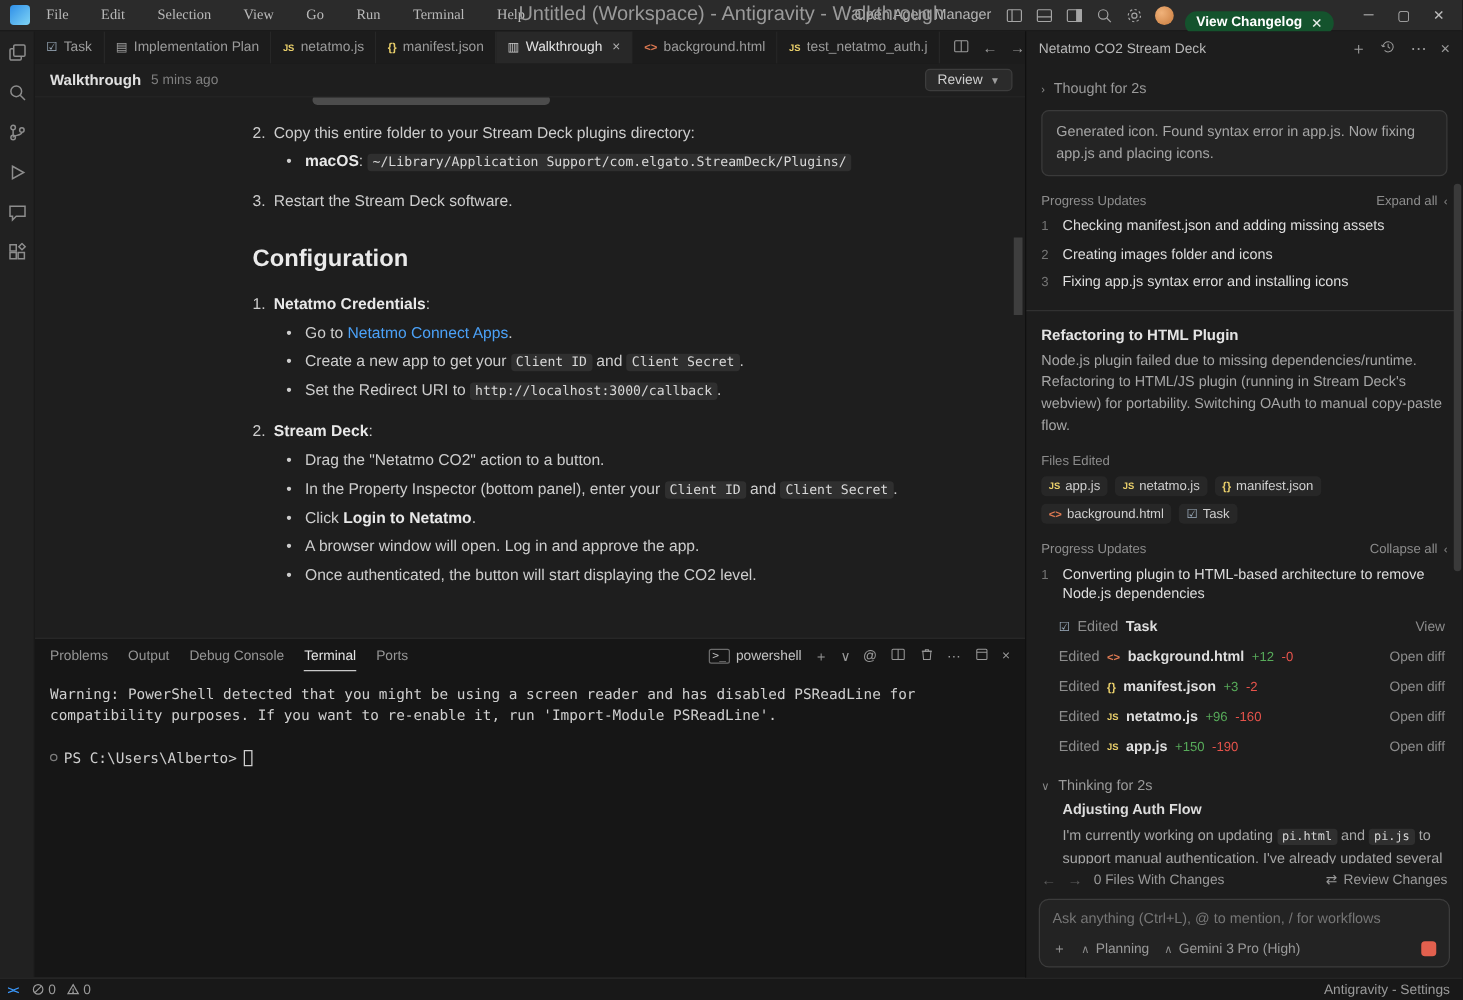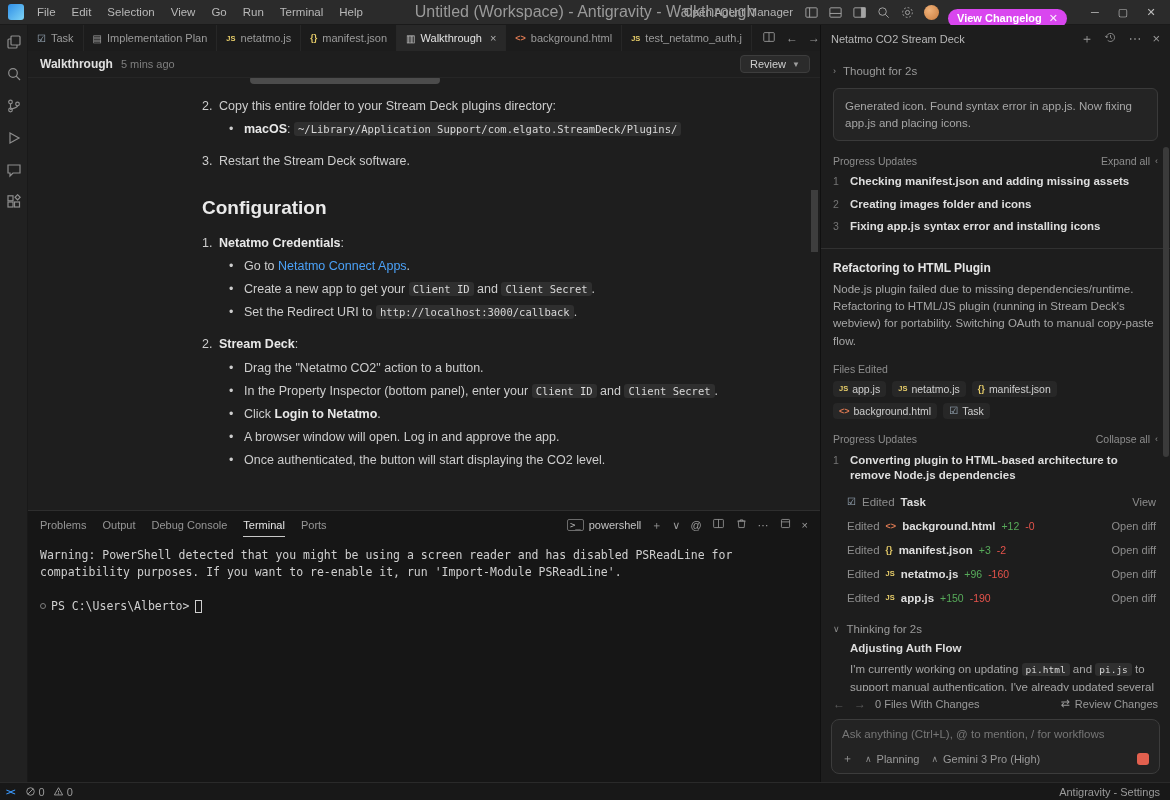--- a/index.html
+++ b/index.html
@@ -3,28 +3,28 @@
 <meta charset="utf-8">
 <style>
   * { margin:0; padding:0; box-sizing:border-box; }
   html,body { width:1170px; height:800px; overflow:hidden; background:#111; }
   body { font-family:"Liberation Sans", sans-serif; font-size:12px; color:#cfcfcf; }
   .app { width:1170px; height:800px; display:flex; flex-direction:column; background:#1e1e1e; }
 
   
   .titlebar { height:25px; flex:none; background:#2b2b2b; display:flex; align-items:center; padding:0 6px; position:relative; border-bottom:1px solid #1a1a1a; }
   .logo { width:16px; height:16px; margin:0 6px 0 2px; border-radius:3px; background:linear-gradient(135deg,#2f8fe8,#7fd4f5); flex:none; }
-  .menus { display:flex; gap:2px; }
+  .menus { display:flex; gap:12px;font-family:Liberation Serif, serif; }
   .menu-item { color:#b9b9b9; font-size:11.5px; padding:2px 7px; border-radius:4px; cursor:default; }
   .win-title { position:absolute; left:50%; transform:translateX(-50%); color:#9a9a9a; font-size:16px; white-space:nowrap; }
   .tb-right { margin-left:auto; display:flex; align-items:center; gap:9px; }
   .tb-label { color:#b5b5b5; font-size:11.5px; margin-right:2px; }
   .tb-icon { width:15px; height:15px; display:flex; align-items:center; justify-content:center; color:#a5a5a5; }
   .avatar { width:15px; height:15px; border-radius:50%; background:radial-gradient(circle at 35% 35%, #f0b27a, #c97b3d); }
-  .changelog-btn { background:#d946ef; color:#fff; font-size:11px; font-weight:700; border-radius:10px; padding:3px 9px; display:flex; align-items:center; gap:7px;margin-top:12px; }
+  .changelog-btn { background:#14532d; color:#fff; font-size:11px; font-weight:700; border-radius:10px; padding:3px 9px; display:flex; align-items:center; gap:7px;margin-top:12px; }
   .changelog-x { font-weight:400; opacity:.9; }
   .win-controls { display:flex; gap:2px; margin-left:6px; }
   .win-btn { width:26px; height:20px; display:flex; align-items:center; justify-content:center; color:#bdbdbd; font-size:11px; }
 
   
   .main { flex:1; display:flex; min-height:0; }
 
   
   .activitybar { width:28px; flex:none; background:#212121; border-right:1px solid #191919; display:flex; flex-direction:column; align-items:center; padding-top:8px; gap:14px; }
   .ab-icon { width:18px; height:18px; color:#8d8d8d; display:flex; align-items:center; justify-content:center; }
@@ -90,21 +90,21 @@
 
   .thought-row { display:flex; align-items:center; gap:7px; color:#9a9a9a; margin:9px 0 11px; font-size:11.5px; }
   .chev { font-size:9px; color:#8b8b8b; }
   .agent-card { border:1px solid #3a3a3a; background:#242424; border-radius:6px; padding:9px 11px; }
   .card-title { color:#e4e4e4; font-weight:700; font-size:12px; margin-bottom:5px; }
   .card-body { color:#a6a6a6; line-height:1.45; }
   .sec-head { display:flex; align-items:center; margin:14px 0 6px; color:#8d8d8d; font-size:10.5px; }
   .sec-action { margin-left:auto; display:flex; gap:5px; align-items:center; color:#8d8d8d; }
   .p-item { display:flex; gap:9px; margin:7px 0; }
   .p-num { color:#757575; font-size:10.5px; width:8px; flex:none; padding-top:1px; }
-  .p-text { color:#dedede; font-weight:700; font-size:11.5px; line-height:1.35; }
+  .p-text { color:#dedede; font-weight:400; font-size:11.5px; line-height:1.35; }
   .divider { border-top:1px solid #313131; margin:13px -12px 12px; }
   .ref-title { color:#e4e4e4; font-weight:700; font-size:12px; margin-bottom:6px; }
   .ref-body { color:#a6a6a6; line-height:1.5; }
   .files-label { color:#8d8d8d; font-size:10.5px; margin:13px 0 6px; }
   .chips { display:flex; flex-wrap:wrap; gap:6px; }
   .chip { display:flex; align-items:center; gap:4px; background:#272727; border-radius:4px; padding:2px 6px; font-size:10.5px; color:#cfcfcf; }
 
   .ficon { display:inline-flex; font-weight:700; }
   .ficon.js::before { content:"JS"; color:#e8ce6a; font-size:7.5px; }
   .ficon.json::before { content:"{}"; color:#e8ce6a; font-size:9px; }

